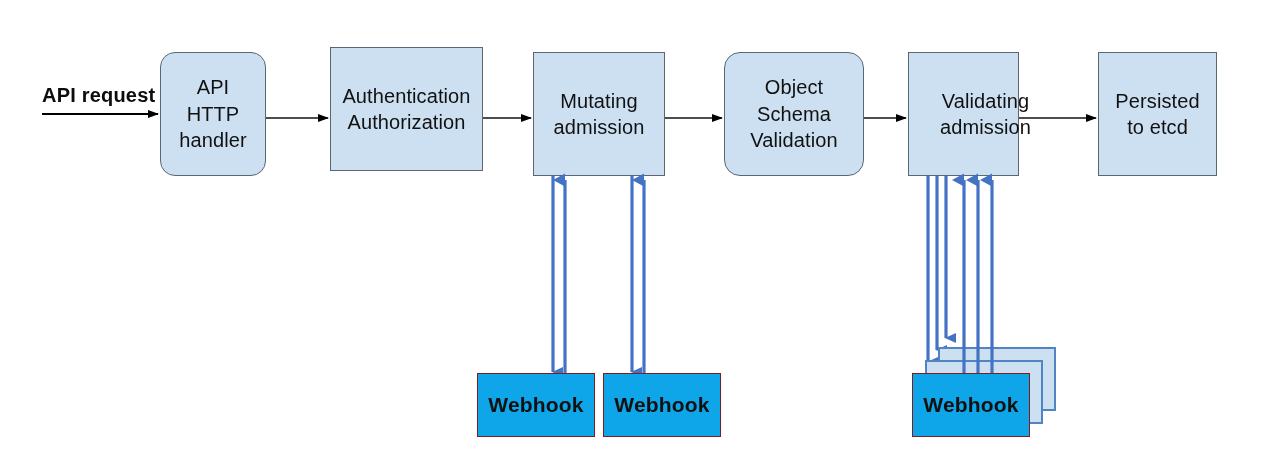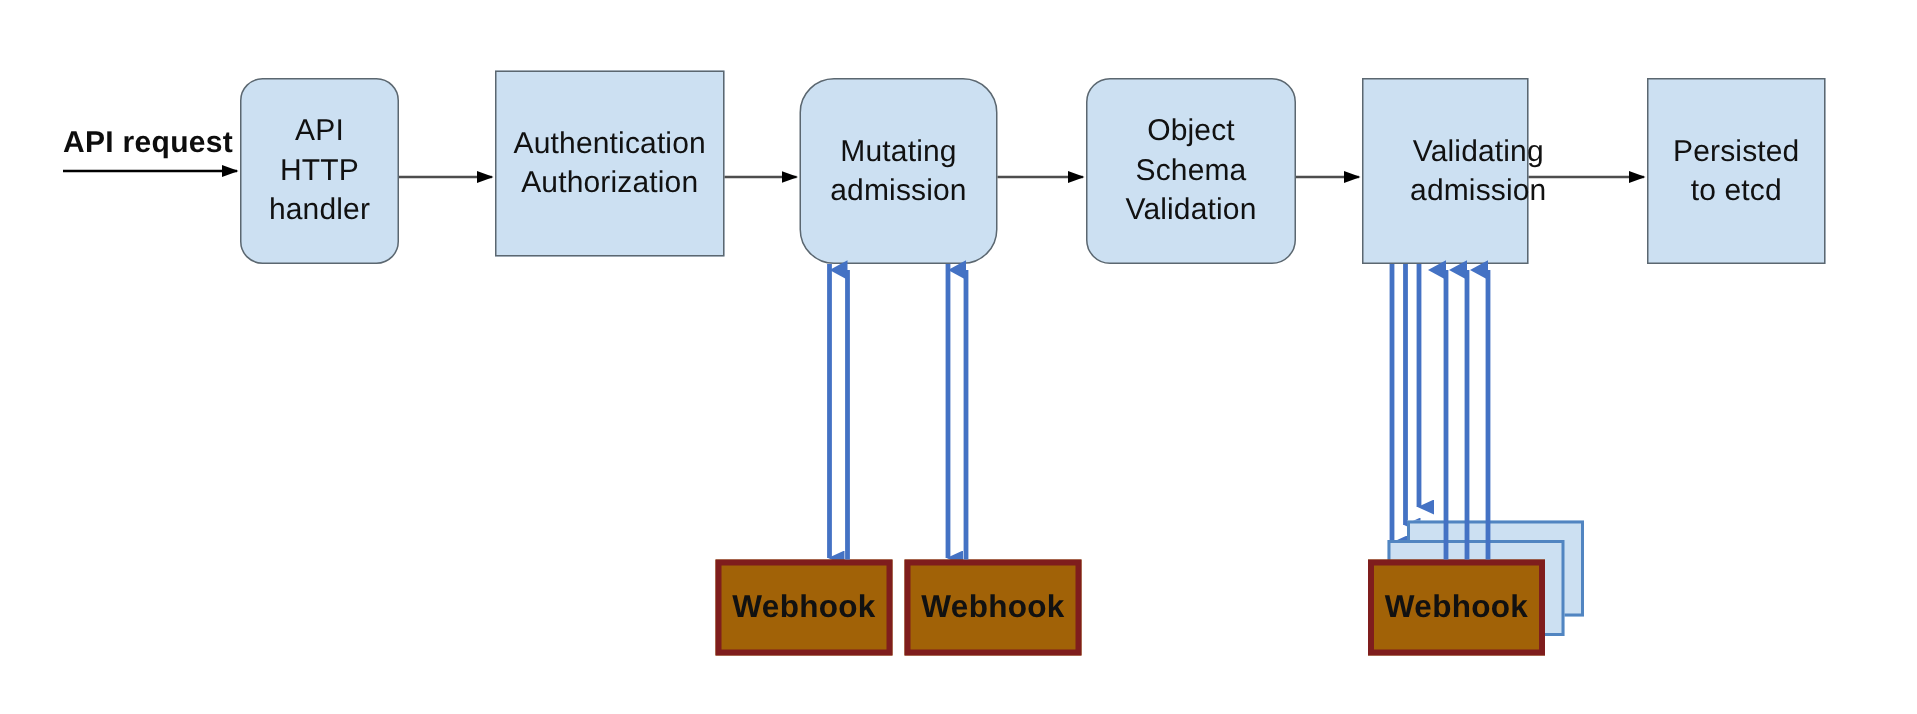--- a/index.html
+++ b/index.html
@@ -33,22 +33,22 @@
     letter-spacing: 0.1px;
     white-space: pre-line;
   }
   .node-label {
     display: block;
     white-space: pre-line;
   }
   .webhook {
     position: absolute;
     box-sizing: border-box;
-    background: #a16207;
-    border: 4px solid #7f1d1d;
+    background: #0ea5e9;
+    border: 1px solid #7f1d1d;
     display: flex;
     align-items: center;
     justify-content: center;
     text-align: center;
     color: #111111;
     font-size: 21px;
     font-weight: 700;
     letter-spacing: 0.2px;
   }
   .webhook-ghost {
@@ -122,21 +122,21 @@
     <span class="node-label">API
 HTTP
 handler</span>
   </div>
 
   <div class="node" style="left:330px; top:47px; width:153px; height:124px;">
     <span class="node-label">Authentication
 Authorization</span>
   </div>
 
-  <div class="node" style="left:533px; top:52px; width:132px; height:124px;border-radius:23px;">
+  <div class="node" style="left:533px; top:52px; width:132px; height:124px;">
     <span class="node-label">Mutating
 admission</span>
   </div>
 
   <div class="node" style="left:724px; top:52px; width:140px; height:124px;border-radius:16px;">
     <span class="node-label">Object
 Schema
 Validation</span>
   </div>
 

